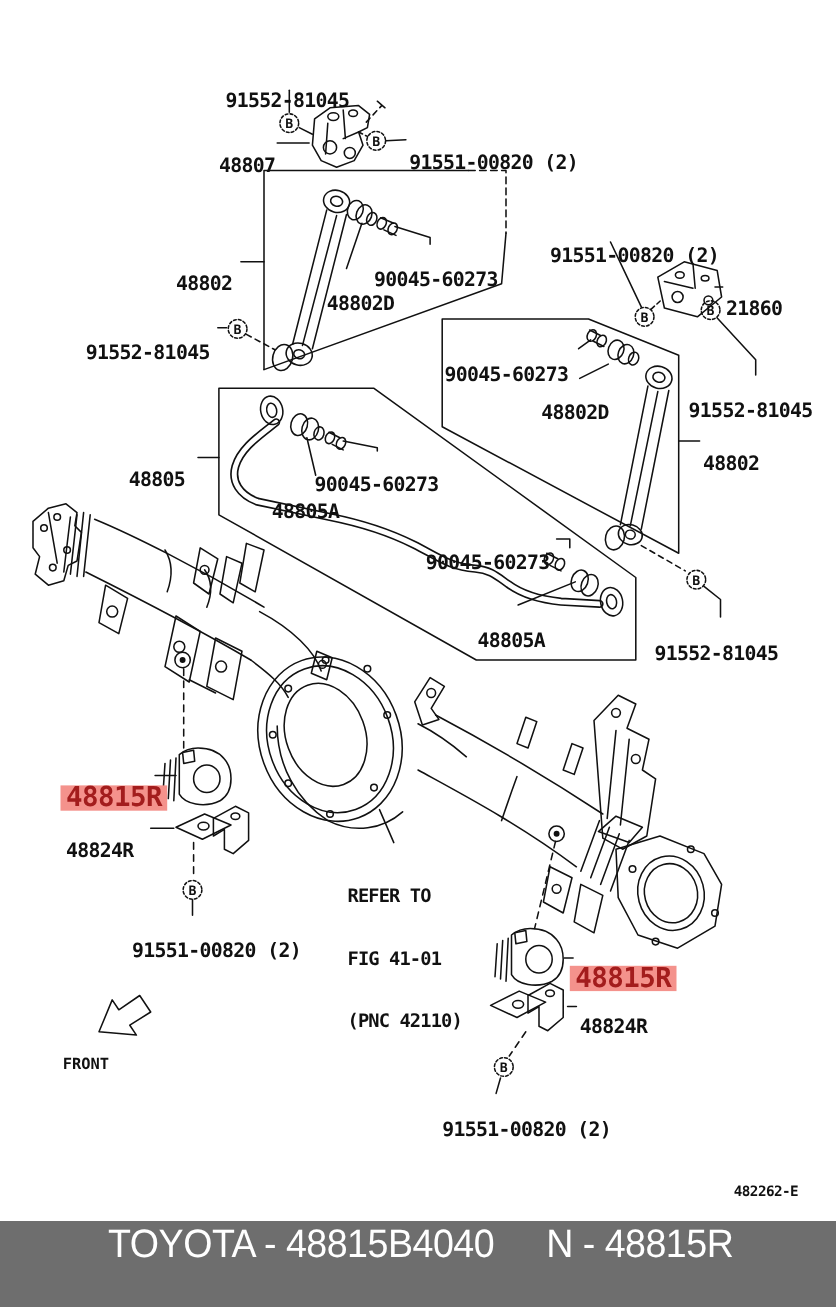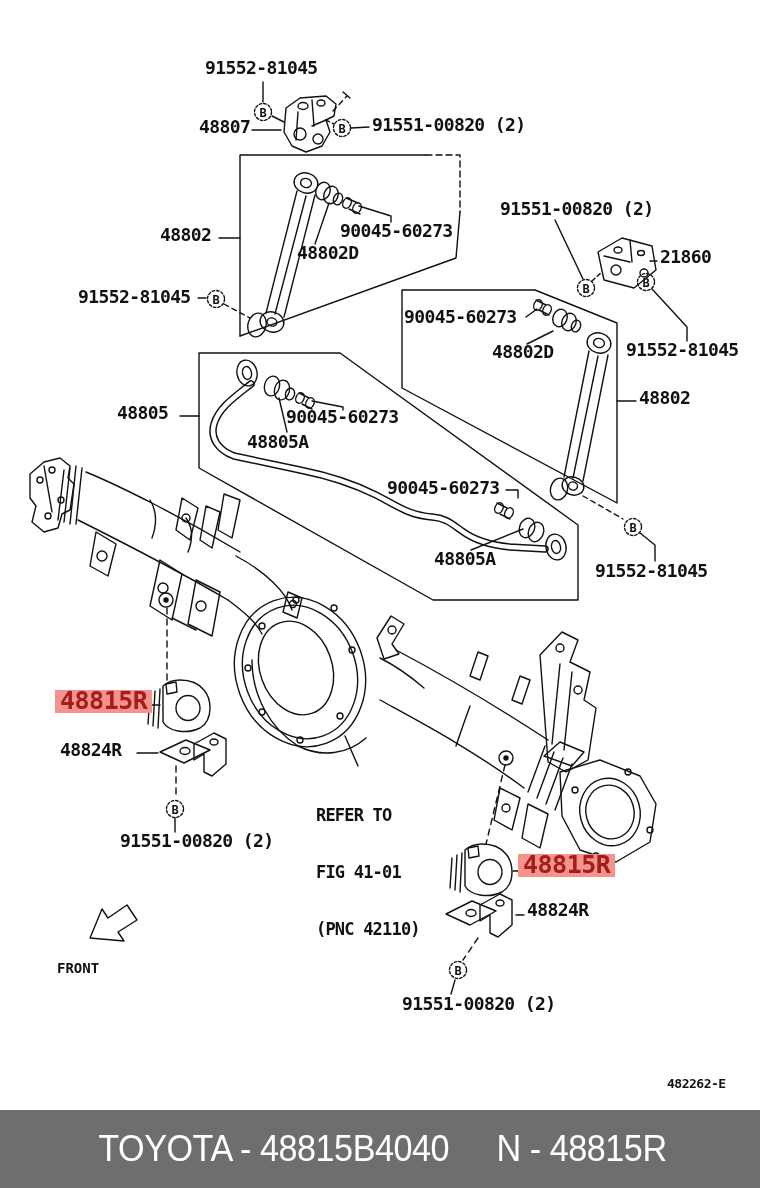--- a/index.html
+++ b/index.html
@@ -5,21 +5,21 @@
   html,body{margin:0;padding:0;background:#e8e8e8;}
   .stage{
     position:relative;width:760px;height:1188px;background:#ffffff;
     margin:0 auto;overflow:hidden;
     font-family:"DejaVu Sans Mono", monospace;
   }
   svg{position:absolute;left:0;top:0;}
   .pl{
     position:absolute;
     font:bold 18px "DejaVu Sans Mono", monospace;
-    color:#111;letter-spacing:-0.6px;white-space:pre;line-height:20px;
+    color:#111;letter-spacing:-0.6px;white-space:pre;line-height:20px;margin-top:24px;
   }
   .pl-hl{
     font-size:25px;
     background:var(--highlight-bg,#f4928c);
     color:var(--highlight-text,#a31d1d);
     padding:1px 5px 2px 5px;
     letter-spacing:-0.5px;
   }
   .refer{
     position:absolute;
@@ -32,21 +32,21 @@
     color:#111;letter-spacing:0px;
   }
   .small-code{
     position:absolute;
     font:bold 13px "DejaVu Sans Mono", monospace;
     color:#111;letter-spacing:-0.5px;
   }
   .footer-bar{
     position:absolute;left:0;top:1110px;width:760px;height:78px;
     background:var(--footer-bg,#6e6e6e);
-    display:flex;align-items:center;justify-content:center;gap:34px;
+    display:flex;align-items:flex-start;justify-content:center;gap:34px;
   }
   .footer-bar span{
     font:400 36px "Liberation Sans", sans-serif;
     color:#ffffff;letter-spacing:-0.5px;transform:scaleX(0.95);
     white-space:pre;
   }
 </style>
 </head>
 <body>
 

